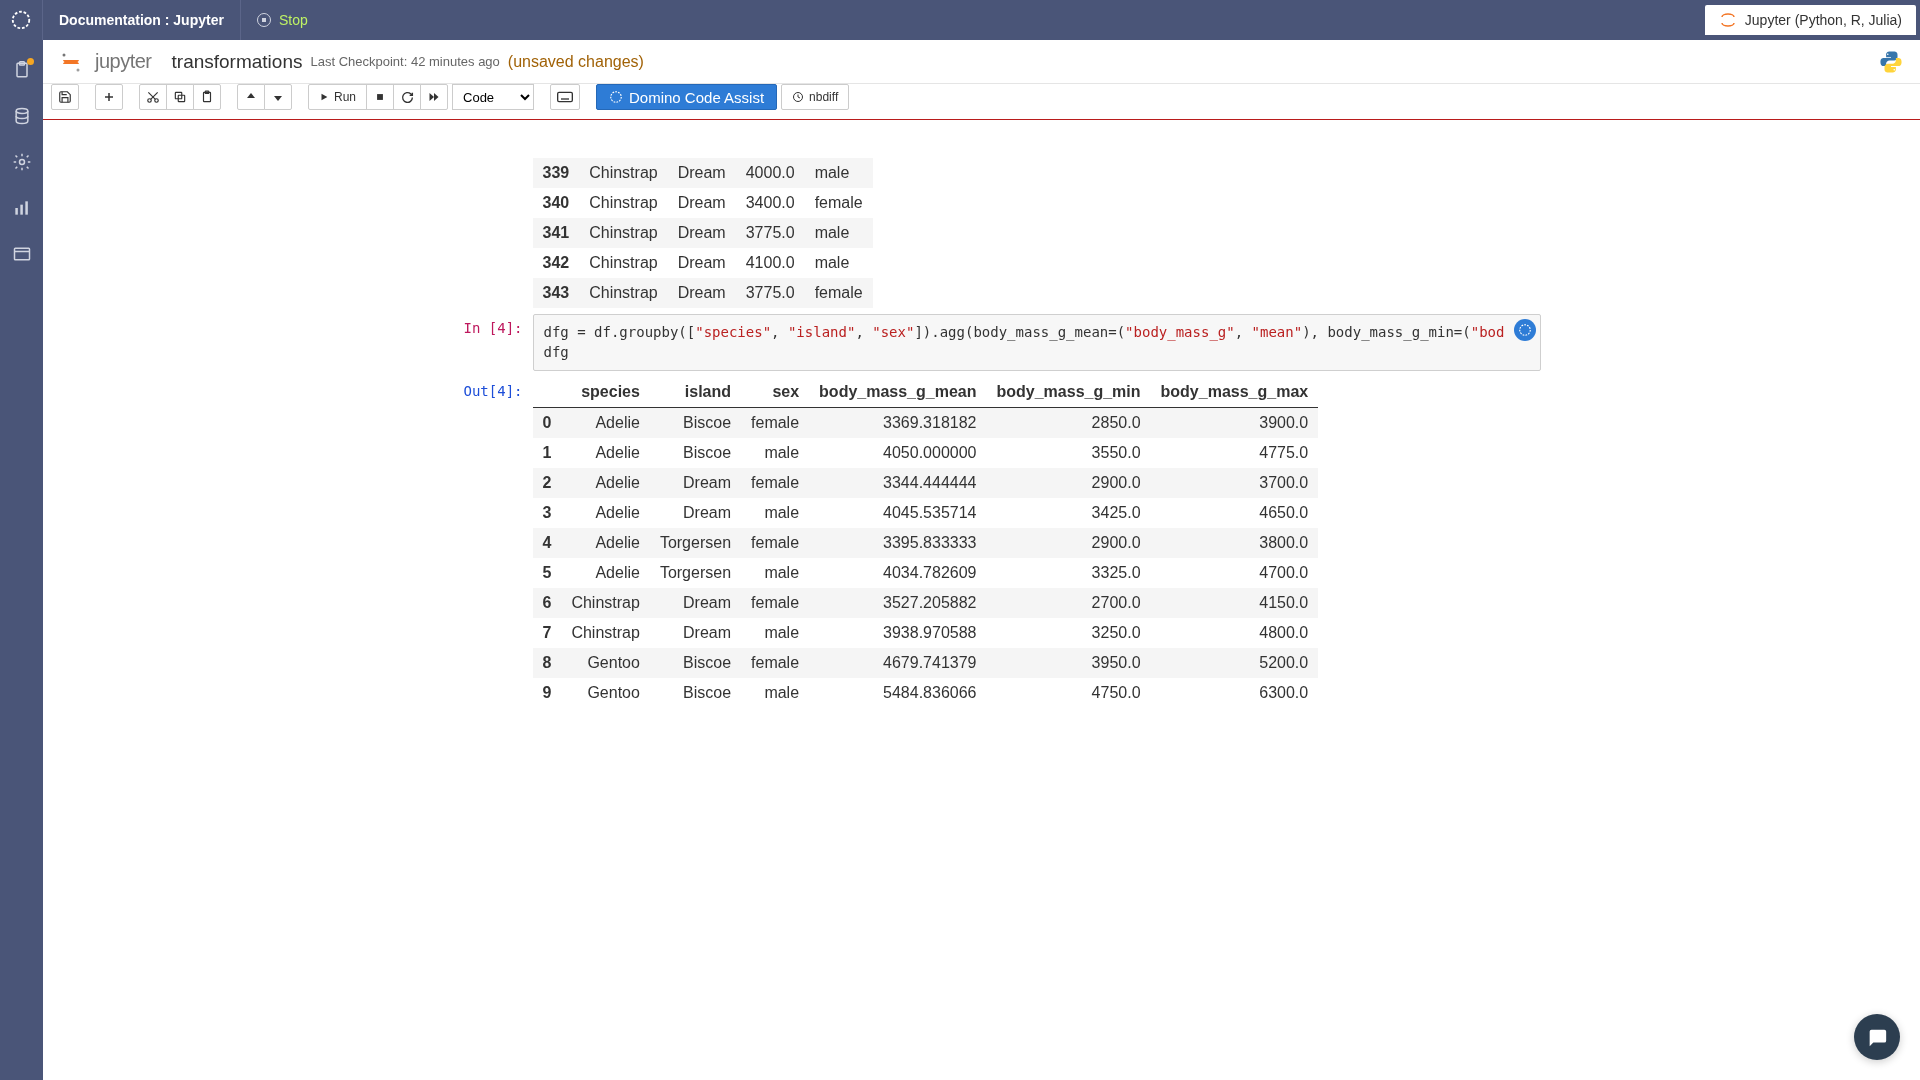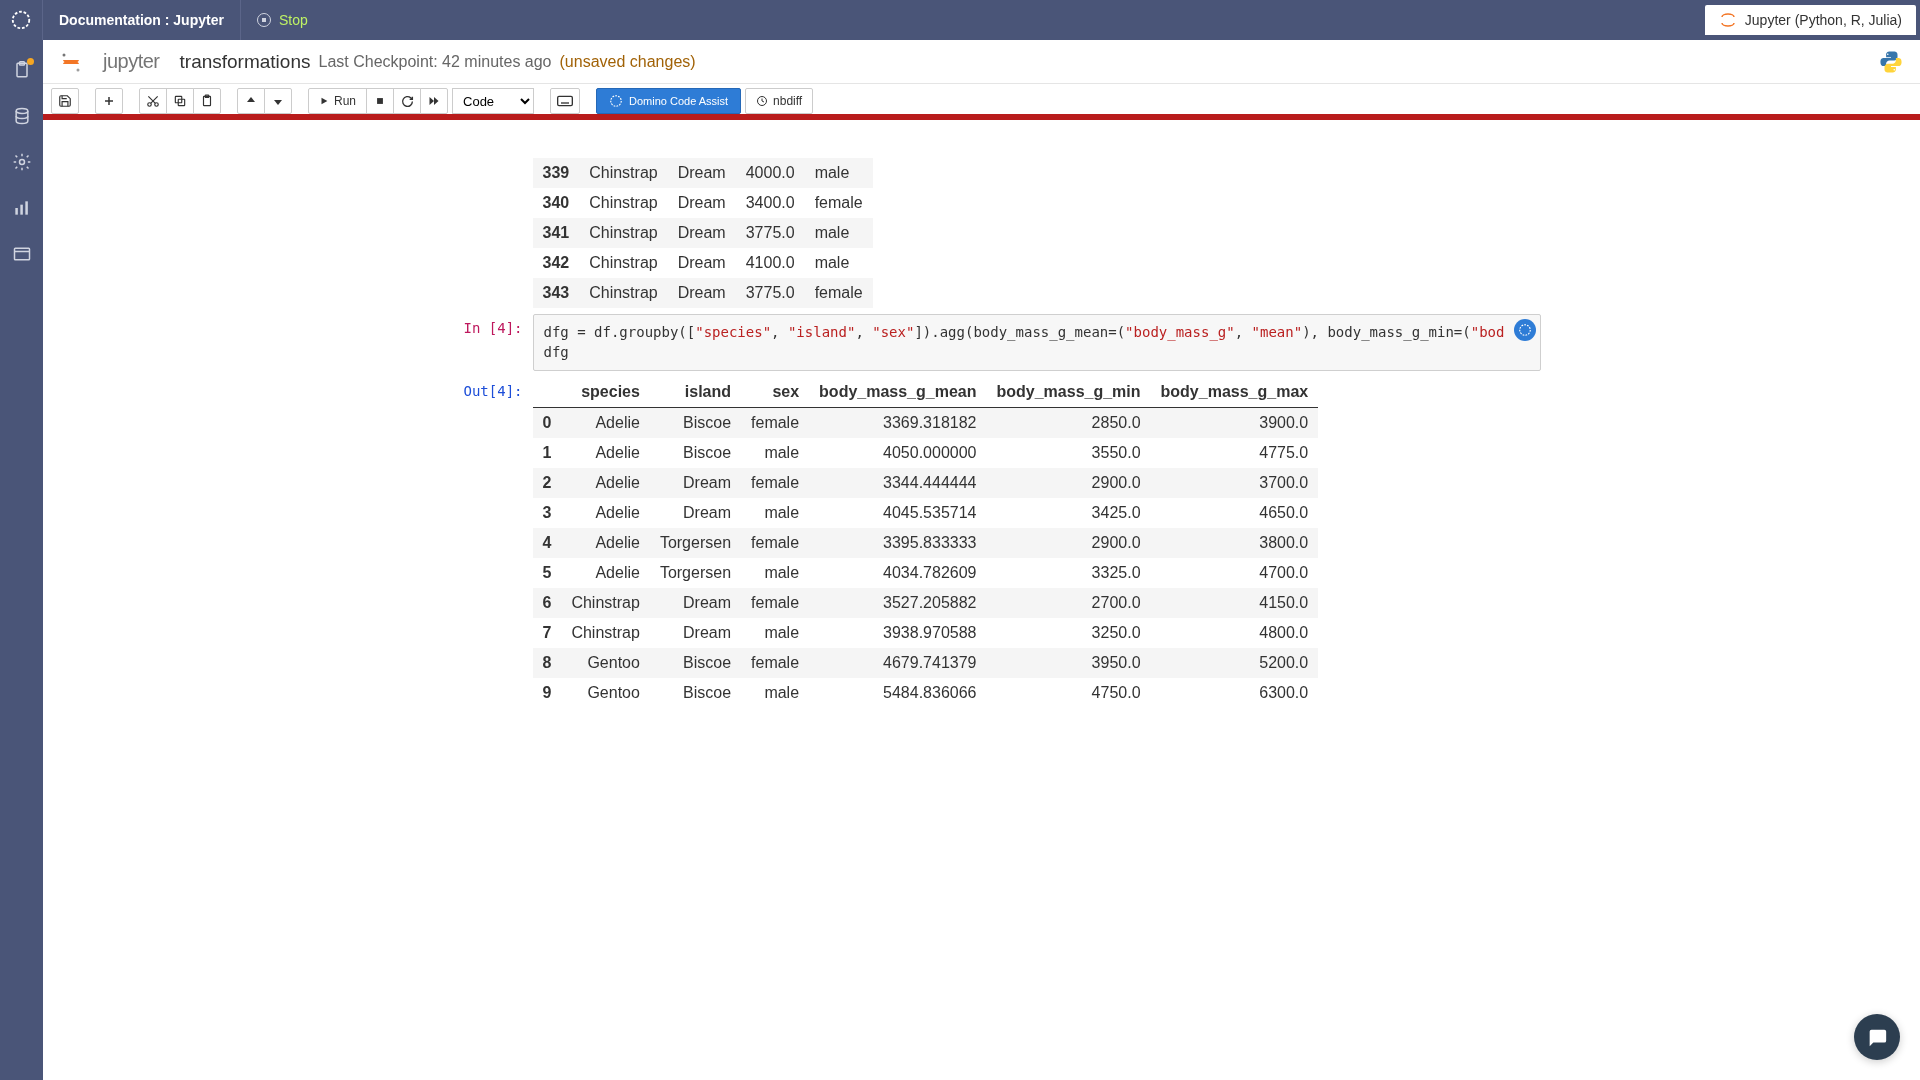--- a/index.html
+++ b/index.html
@@ -20,45 +20,45 @@
 
 .left-rail { position: absolute; top: 40px; left: 0; bottom: 0; width: 43px; background: #4a5578; display: flex; flex-direction: column; align-items: center; padding-top: 20px; gap: 26px; }
 .left-rail .rail-icon { width: 20px; height: 20px; color: #d0d4e0; cursor: pointer; position: relative; }
 .left-rail .rail-icon.has-dot::after { content: ''; position: absolute; top: -2px; right: -2px; width: 7px; height: 7px; background: #f5a623; border-radius: 50%; }
 
 
 .main { position: absolute; top: 40px; left: 43px; right: 0; bottom: 0; background: #fff; overflow: hidden; }
 
 
 .nb-header { height: 44px; display: flex; align-items: center; padding: 0 16px; border-bottom: 1px solid #e5e5e5; }
-.nb-header .jupyter-logo { display: flex; align-items: center; gap: 20px; margin-right: 20px; }
+.nb-header .jupyter-logo { display: flex; align-items: center; gap: 12px; margin-right: 20px; }
 .nb-header .jupyter-logo .circ { width: 24px; height: 24px; }
 .nb-header .jupyter-logo .word { font-size: 20px; color: #757575; font-weight: 400; letter-spacing: -0.5px; }
 .nb-header .nb-title { font-size: 19px; color: #333; }
-.nb-header .checkpoint { font-size: 16px; color: #666; margin-left: 8px; }
+.nb-header .checkpoint { font-size: 13px; color: #666; margin-left: 8px; }
 .nb-header .unsaved { font-size: 16px; color: #a16207; margin-left: 8px; }
 .nb-header .python-logo { margin-left: auto; width: 26px; height: 26px; }
 
 
 .menu-bar { height: 32px; display: flex; align-items: center; padding: 0 16px; border-bottom: 1px solid #e5e5e5; }
 .menu-bar .menu-item { padding: 0 12px; font-size: 13px; color: #333; cursor: pointer; }
 .menu-bar .trusted { margin-left: auto; border: 1px solid #ccc; padding: 2px 10px; font-size: 12px; color: #888; border-radius: 2px; }
 .menu-bar .kernel-name { margin-left: 16px; font-size: 13px; color: #333; border-left: 1px solid #ccc; padding-left: 12px; display: flex; align-items: center; gap: 8px; }
 .menu-bar .kernel-status { width: 12px; height: 12px; border: 1.5px solid #333; border-radius: 50%; }
 
 
-.toolbar { height: 36px; display: flex; align-items: flex-end; padding: 0 8px; gap: 4px; border-bottom: 6px solid #b91c1c; }
+.toolbar { height: 36px; display: flex; align-items: flex-start; padding: 0 8px; gap: 4px; border-bottom: 1px solid #b91c1c; }
 .toolbar .tb-btn { height: 26px; min-width: 28px; border: 1px solid #ccc; background: #fff; display: flex; align-items: center; justify-content: center; cursor: pointer; border-radius: 2px; padding: 0 6px; font-size: 12px; }
 .toolbar .tb-group { display: flex; }
 .toolbar .tb-group .tb-btn { border-radius: 0; margin-left: -1px; }
 .toolbar .tb-group .tb-btn:first-child { border-radius: 2px 0 0 2px; margin-left: 0; }
 .toolbar .tb-group .tb-btn:last-child { border-radius: 0 2px 2px 0; }
 .toolbar .run-btn { padding: 0 10px; gap: 5px; }
 .toolbar select { height: 26px; border: 1px solid #ccc; padding: 0 22px 0 6px; font-size: 13px; background: #fff; }
-.toolbar .domino-btn { height: 26px; background: #2e7cd6; color: #fff; border: 1px solid #2568b7; padding: 0 12px; display: flex; align-items: center; gap: 6px; border-radius: 2px; font-size: 11px; }
+.toolbar .domino-btn { height: 26px; background: #2e7cd6; color: #fff; border: 1px solid #2568b7; padding: 0 12px; display: flex; align-items: center; gap: 6px; border-radius: 2px; font-size: 15px; }
 .toolbar .nbdiff-btn { gap: 5px; padding: 0 10px; }
 .toolbar .sep { width: 8px; }
 
 
 .nb-body { position: absolute; top: 112px; left: 0; right: 0; bottom: 0; overflow-y: auto; padding: 0 0 40px 0; }
 .nb-container { width: 1130px; margin: 0 auto; padding: 6px; }
 
 .cell { display: flex; margin-bottom: 6px; }
 .cell .prompt { width: 110px; text-align: right; padding: 6px 10px 0 0; font-family: monospace; font-size: 14px; flex-shrink: 0; }
 .cell .prompt.in { color: #be185d; }

